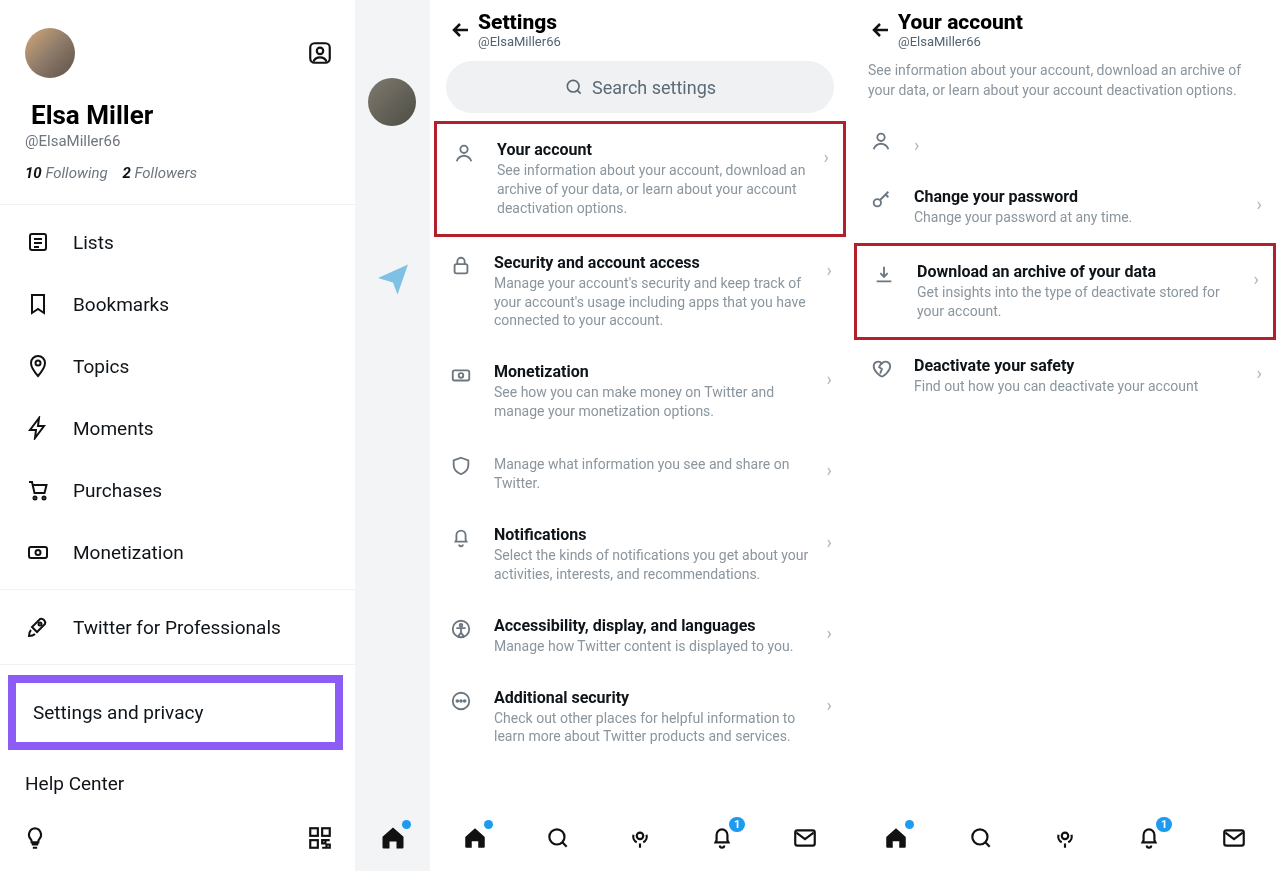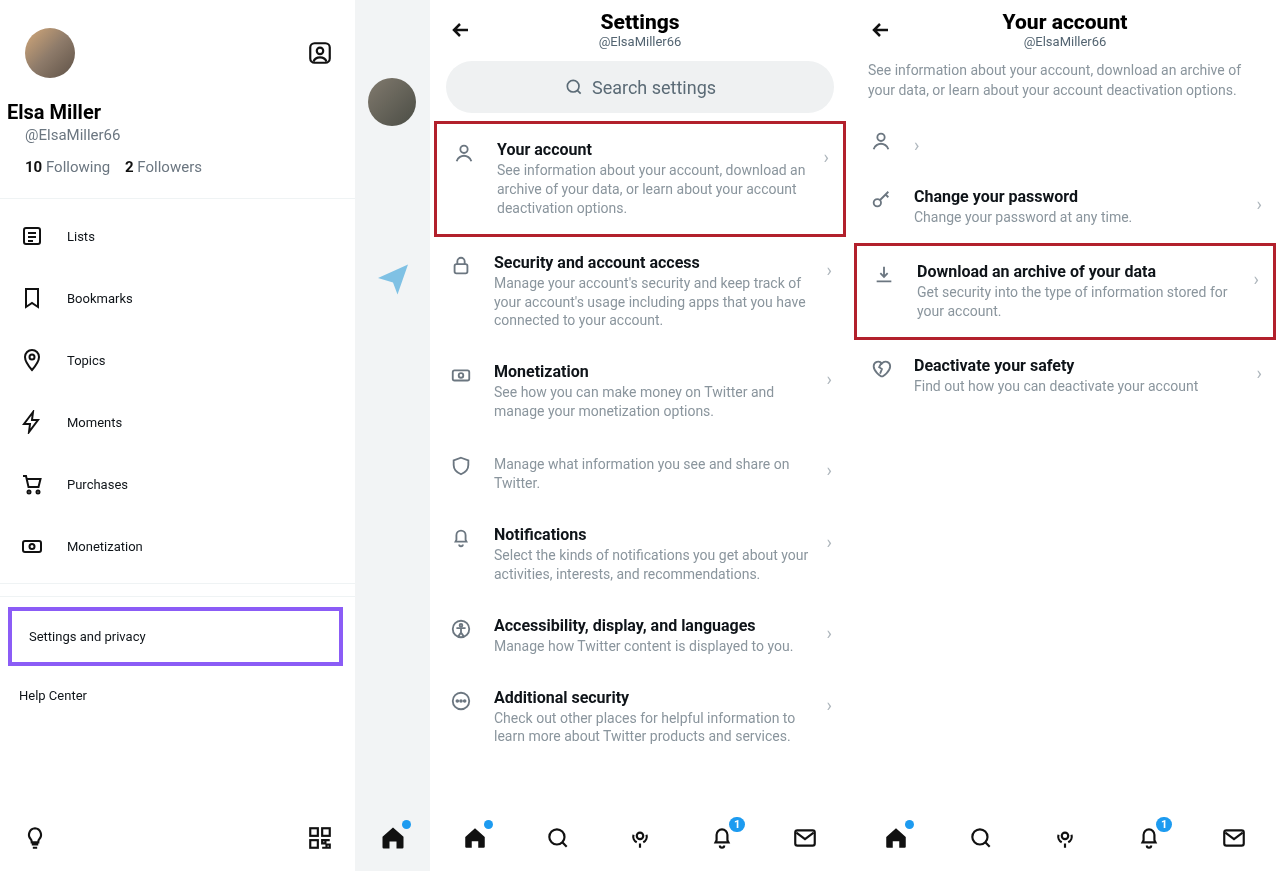--- a/index.html
+++ b/index.html
@@ -13,39 +13,39 @@
 }
 .panel { height: 100%; display: flex; flex-direction: column; }
 .panel-left { width: 355px; border-right: none; position: relative; }
 .panel-mid { width: 75px; background: #f2f4f5; position: relative; }
 .panel-settings { width: 420px; }
 .panel-account { flex: 1; }
 
 
 .profile-top { padding: 28px 22px 12px 25px; display:flex; align-items:center; justify-content:space-between; }
 .avatar-circle { width: 50px; height: 50px; border-radius: 50%; background: linear-gradient(135deg,#d4a97a,#8e7b6a,#5e5146); }
-.profile-name { padding: 10px 25px 0 7px; font-weight: 700; font-size: 20px; }
+.profile-name { padding: 10px 25px 0 31px; font-weight: 700; font-size: 26px; }
 .profile-handle { padding: 2px 25px 0 25px; color: #6b7680; font-size: 15px; }
-.follow-row { padding: 14px 25px 16px 25px; color: #6b7680; font-size: 15px; }
+.follow-row { padding: 14px 25px 16px 25px; color: #6b7680; font-size: 15px; font-style: italic; }
 .follow-row b { color:#111; font-weight:700; }
 .side-list { display:flex; flex-direction:column; }
-.side-item { display:flex; align-items:center; gap:22px; padding: 18px 19px; font-size: 13px; color:#0f1419; cursor:pointer; }
+.side-item { display:flex; align-items:center; gap:22px; padding: 18px 25px; font-size: 19px; color:#0f1419; cursor:pointer; }
 .side-icon { width:26px; height:26px; display:flex; align-items:center; justify-content:center; color:#111; }
 .divider { height:1px; background:#eff3f4; margin:6px 0; }
-.highlight-red { border:4px solid #8b5cf6; }
+.highlight-red { border:8px solid #8b5cf6; }
 .left-bottom { margin-top:auto; display:flex; align-items:center; justify-content:space-between; padding: 10px 22px 20px 22px; }
 
 
 .mid-avatar { width:48px; height:48px; border-radius:50%; background:linear-gradient(135deg,#817a6e,#4b4d45); position:absolute; top:78px; left:13px; }
 .mid-plane { position:absolute; top:260px; left:20px; color:#6fb7e0; }
 
 
 .col-header { display:flex; align-items:center; padding: 10px 14px 4px 14px; }
 .back-btn { width:34px; height:34px; display:flex; align-items:center; justify-content:center; cursor:pointer; }
-.col-titles { flex:1; text-align:center; }
+.col-titles { flex:1; }
 .col-title { font-weight:800; font-size:21px; }
 .col-sub { color:#536471; font-size:13px; }
 .search-wrap { padding: 8px 16px; }
 .search-box { background:#eff1f2; border-radius:26px; height:52px; display:flex; align-items:center; justify-content:center; gap:8px; color:#5b6b76; font-size:18px; }
 
 
 .rows { padding: 0 4px; }
 .srow { display:flex; align-items:flex-start; gap:16px; padding: 16px 14px 16px 10px; cursor:pointer; position:relative; }
 .srow .sicon { width:34px; display:flex; justify-content:center; padding-top:2px; color:#6b7680; }
 .srow .stext { flex:1; }
@@ -140,20 +140,29 @@
         <svg width="24" height="24" viewBox="0 0 24 24" fill="none" stroke="#111" stroke-width="2">
             <rect x="3" y="7" width="18" height="11" rx="2"></rect>
             <circle cx="12" cy="12.5" r="2.5"></circle>
           </svg>
       </span>
       <span>Monetization</span>
     </div>
 
     <div class="divider"></div>
 
+    <div class="side-item">
+      <span class="side-icon">
+        <svg width="24" height="24" viewBox="0 0 24 24" fill="none" stroke="#111" stroke-width="2">
+            <path d="M5 15c-2 2-2 6-2 6s4 0 6-2M14 4c3-1 6 2 5 5l-8 8-5-5z"></path>
+            <circle cx="14" cy="9" r="1.5"></circle>
+          </svg>
+      </span>
+      <span>Twitter for Professionals</span>
+    </div>
 
     <div class="divider"></div>
 
     <div class="side-item highlight-red" style="margin:4px 12px 4px 8px; padding-left:17px;">
       <span>Settings and privacy</span>
     </div>
     <div class="side-item">
       <span>Help Center</span>
     </div>
   </div>
@@ -392,21 +401,21 @@
     </div>
 
     <div class="srow hl">
       <span class="sicon">
         <svg width="22" height="22" viewBox="0 0 24 24" fill="none" stroke="#6b7680" stroke-width="2">
             <path d="M12 3v11M8 10l4 4 4-4M4 19h16"></path>
           </svg>
       </span>
       <div class="stext">
         <div class="stitle">Download an archive of your data</div>
-        <div class="sdesc">Get security into the type of information stored for your account.</div>
+        <div class="sdesc">Get insights into the type of deactivate stored for your account.</div>
       </div>
       <span class="chev">›</span>
     </div>
 
     <div class="srow">
       <span class="sicon">
         <svg width="22" height="22" viewBox="0 0 24 24" fill="none" stroke="#6b7680" stroke-width="2">
             <path d="M12 20s-8-5-8-11a5 5 0 0 1 9-3 5 5 0 0 1 9 3c0 6-8 11-8 11zM12 6l-2 4 3 2-2 5"></path>
           </svg>
       </span>

